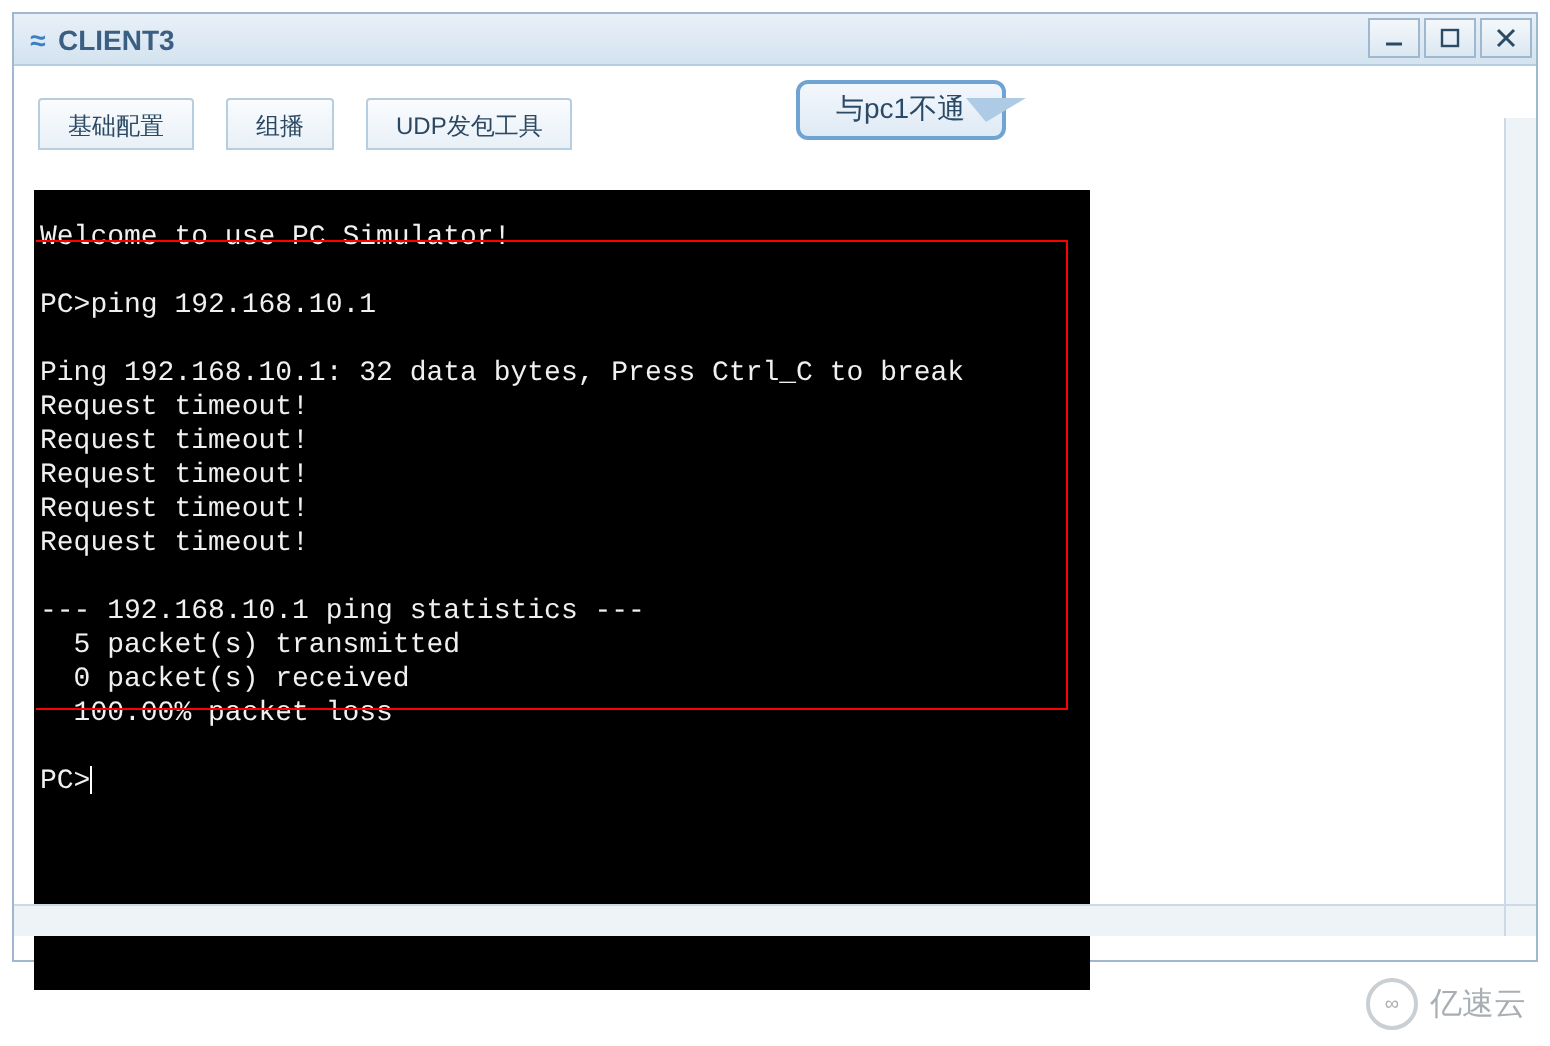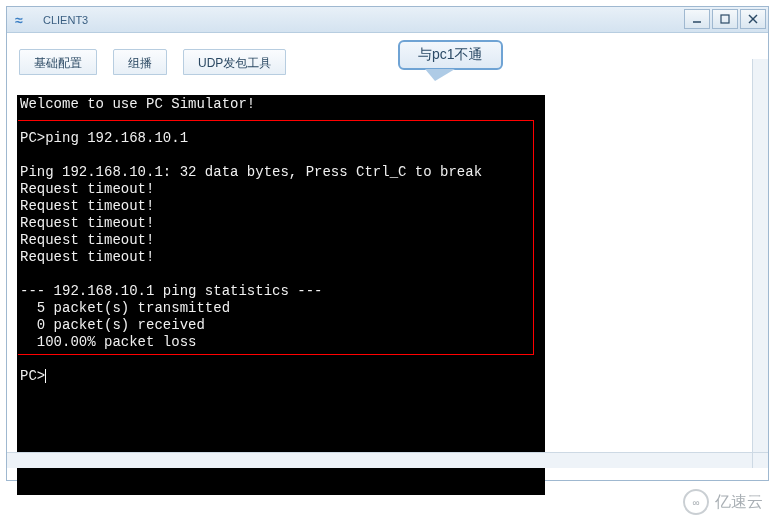--- a/index.html
+++ b/index.html
@@ -30,24 +30,24 @@
     .titlebar .app-icon {
       width: 16px; height: 16px;
       display: inline-block;
       color:#3b7fc4;
       font-size:14px;
       line-height:16px;
       text-align:center;
       font-weight:bold;
     }
     .titlebar .title {
-      margin-left: 16px;
-      font-size: 11px;
+      margin-left: 2px;
+      font-size: 14px;
       color: #3a5f82;
-      font-weight: 400;
+      font-weight: 700;
     }
     .win-controls {
       position: absolute;
       right: 2px; top: 2px;
       display: flex;
     }
     .win-btn {
       width: 26px; height: 20px;
       background: linear-gradient(#f4f8fb,#dbe7f1);
       border: 1px solid #9fb8d0;
@@ -87,41 +87,41 @@
     }
     .terminal {
       position:absolute;
       left:10px; top:62px;
       width: 528px; height: 400px;
       background:#000;
       color:#f0f0f0;
       font-family: "Courier New", monospace;
       font-size: 14px;
       line-height: 17px;
-      padding: 0 2px;
+      padding: 15px 2px;
       white-space: pre;
       overflow:hidden;
       border:1px solid #000;
     }
     .highlight-box {
       position:absolute;
       border:1px solid #f00;
       pointer-events:none;
     }
     .cursor {
       display:inline-block;
       width:1px; height:14px;
       background:#fff;
       vertical-align:middle;
     }
     .callout {
       position:absolute;
       left:398px; top:40px;
       display:flex;
-      flex-direction:column;
+      flex-direction:row;
       align-items:center;
       pointer-events:none;
     }
     .callout-box {
       border:2px solid #6fa3d4;
       background: linear-gradient(#f2f7fc,#dfeaf5);
       border-radius:6px;
       padding:4px 18px;
       font-size:14px;
       color:#2b4a66;

